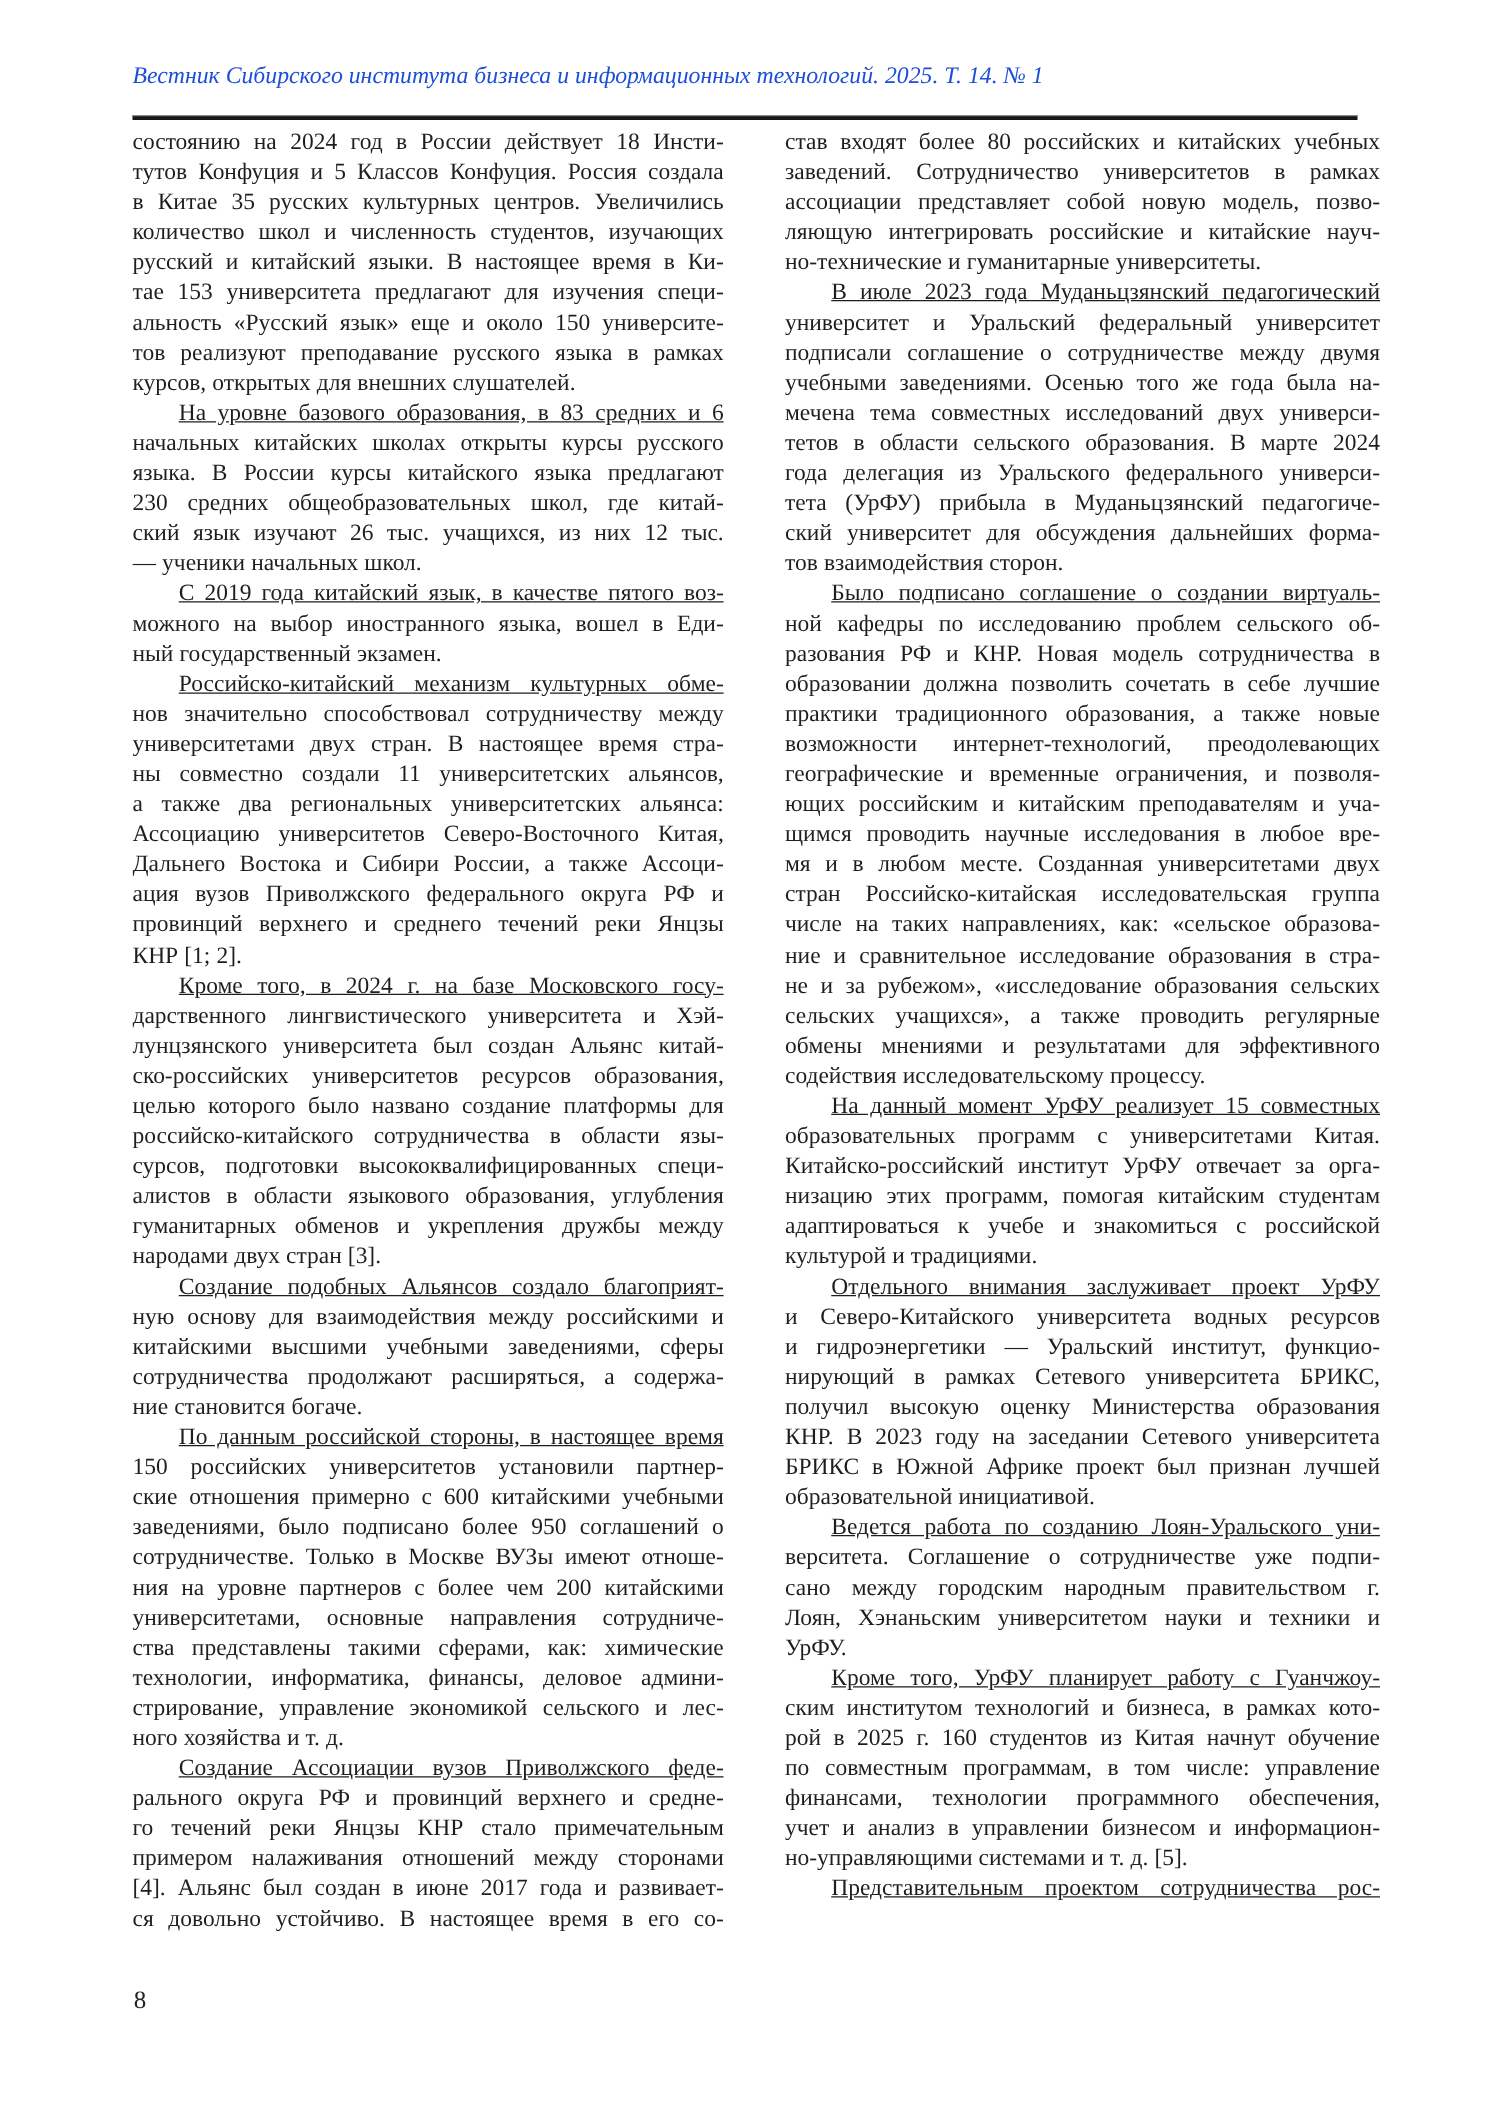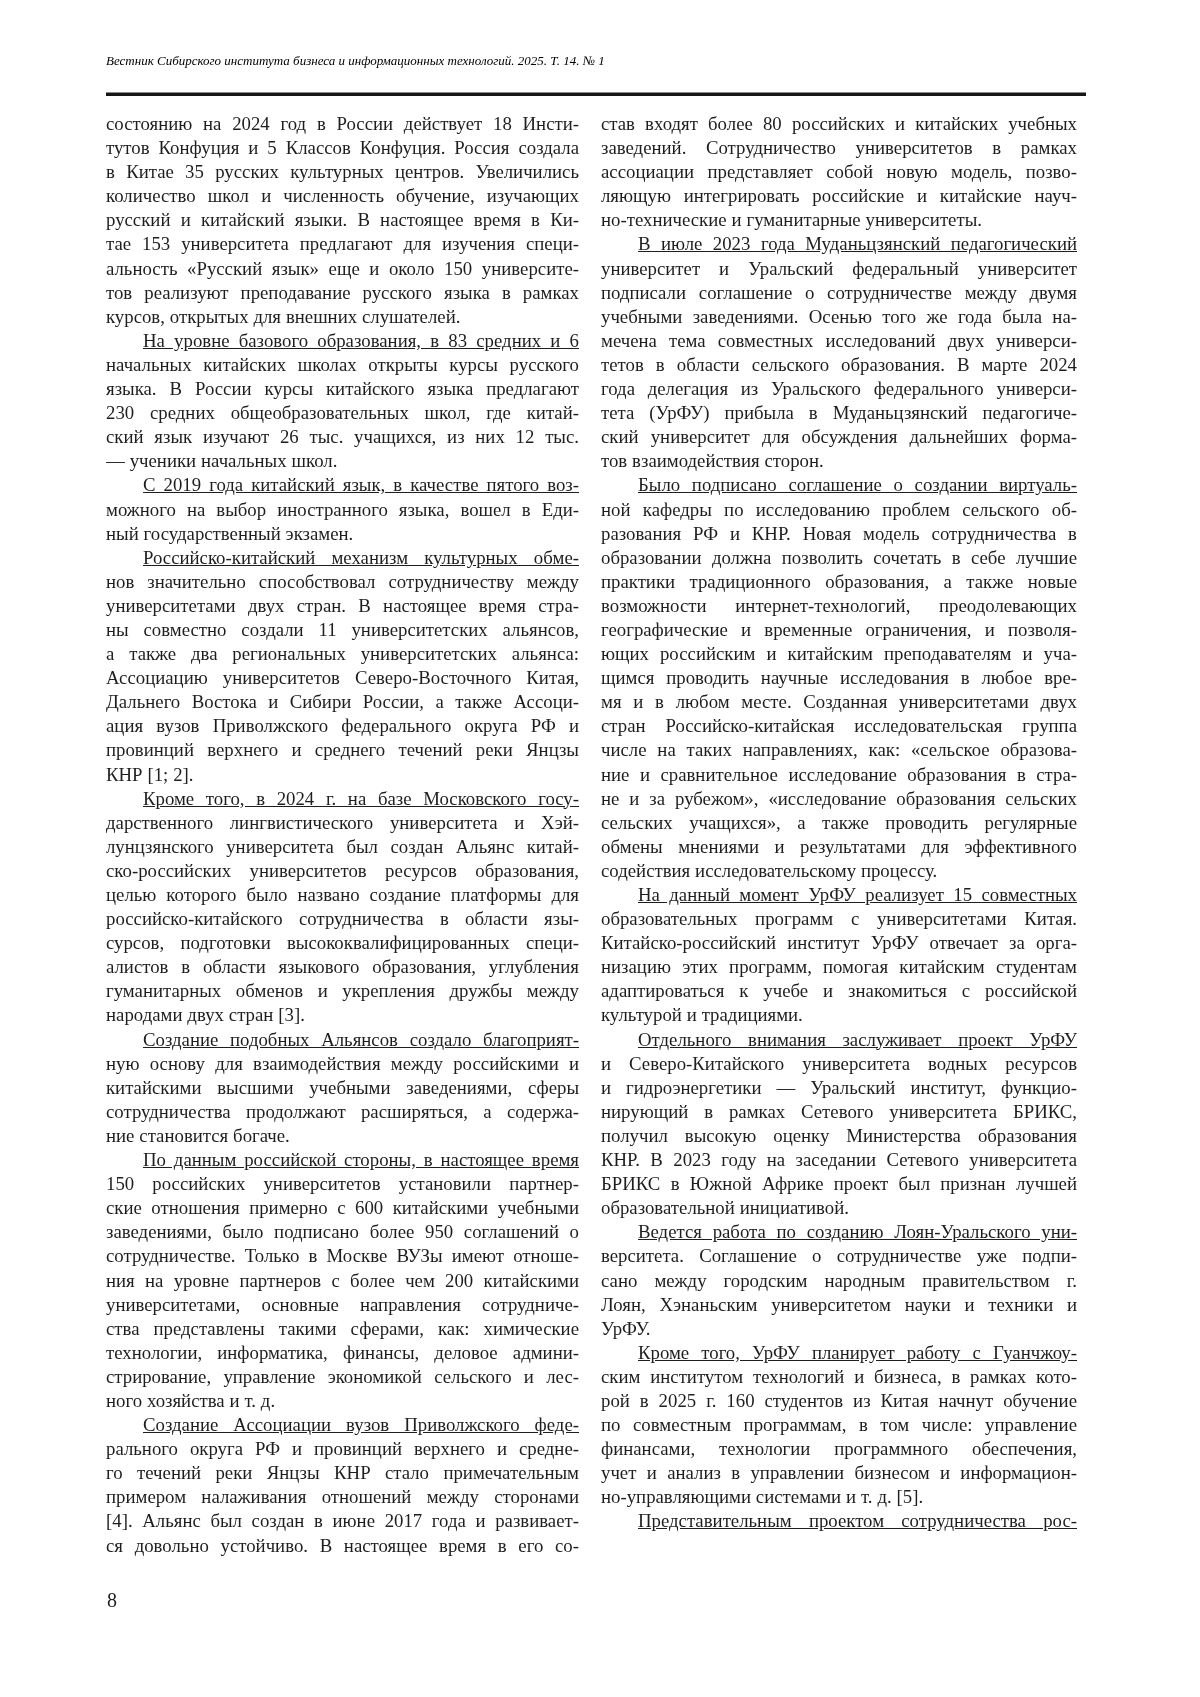--- a/index.html
+++ b/index.html
@@ -15,43 +15,43 @@
     font-family: "Liberation Serif", "DejaVu Serif", serif;
     color: #1e1e1e;
     overflow: hidden;
   }
   .running-header {
     position: absolute;
     left: 106px;
     top: 49px;
     width: 980px;
     font-style: italic;
-    font-size: 13px;
+    font-size: 19px;
     line-height: 23px;
-    color: #000000;
+    color: #1d4ed8;
     white-space: nowrap;
   }
   .header-rule {
     position: absolute;
     left: 106px;
     top: 92px;
     width: 980px;
     height: 4px;
     background: #161616;
     border-top: 1px solid #8a8a8a;
     box-sizing: border-box;
   }
   .columns {
     position: absolute;
     left: 106px;
-    top: 112px;
+    top: 102px;
     width: 980px;
     display: grid;
     grid-template-columns: 473px 476px;
-    column-gap: 22px;
+    column-gap: 49px;
   }
   .col { width: 100%; }
   .para { margin: 0; padding: 0; }
   .line {
     font-size: 18.8px;
     line-height: 24.1px;
     height: 24.1px;
     text-align: justify;
     text-align-last: justify;
     overflow: hidden;
@@ -79,21 +79,21 @@
   <div class="running-header">
     <span>Вестник Сибирского института бизнеса и информационных технологий. 2025. Т. 14. № 1</span>
   </div>
   <div class="header-rule"></div>
   <div class="columns">
     <div class="col" id="col-left">
         <div class="para">
           <div class="line">состоянию на 2024 год в России действует 18 Инсти-</div>
           <div class="line">тутов Конфуция и 5 Классов Конфуция. Россия создала</div>
           <div class="line">в Китае 35 русских культурных центров. Увеличились</div>
-          <div class="line">количество школ и численность обучение, изучающих</div>
+          <div class="line">количество школ и численность студентов, изучающих</div>
           <div class="line">русский и китайский языки. В настоящее время в Ки-</div>
           <div class="line">тае 153 университета предлагают для изучения специ-</div>
           <div class="line">альность «Русский язык» еще и около 150 университе-</div>
           <div class="line">тов реализуют преподавание русского языка в рамках</div>
           <div class="line last">курсов, открытых для внешних слушателей.</div>
         </div>
         <div class="para indent">
           <div class="line">На уровне базового образования, в 83 средних и 6</div>
           <div class="line">начальных китайских школах открыты курсы русского</div>
           <div class="line">языка. В России курсы китайского языка предлагают</div>

